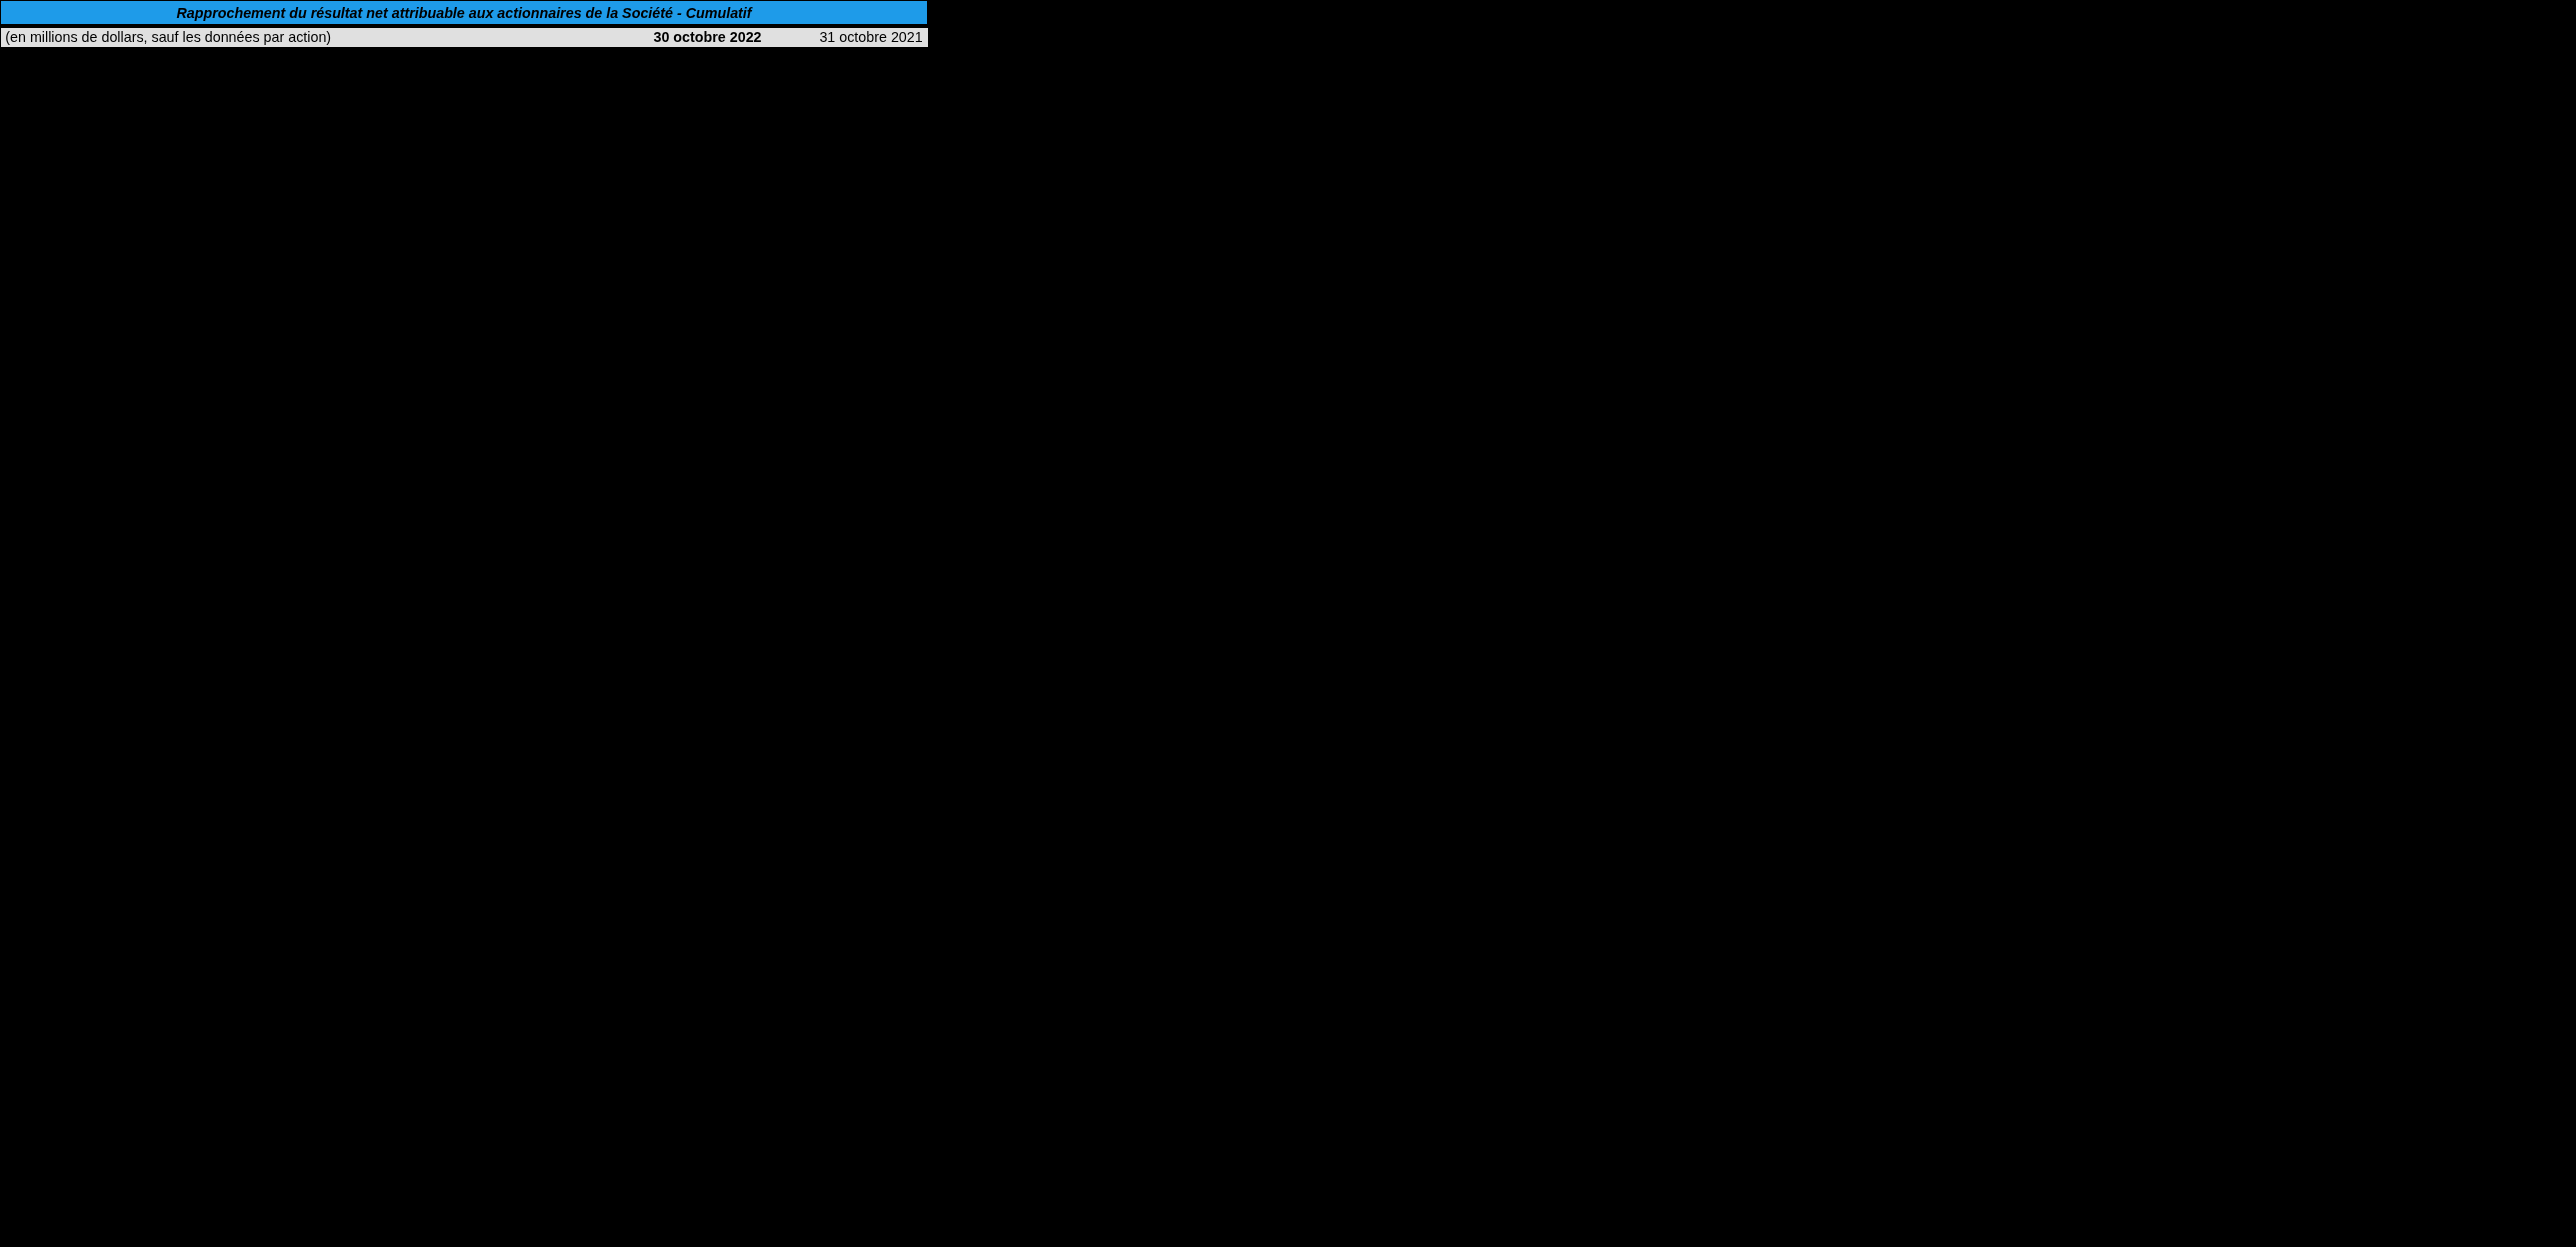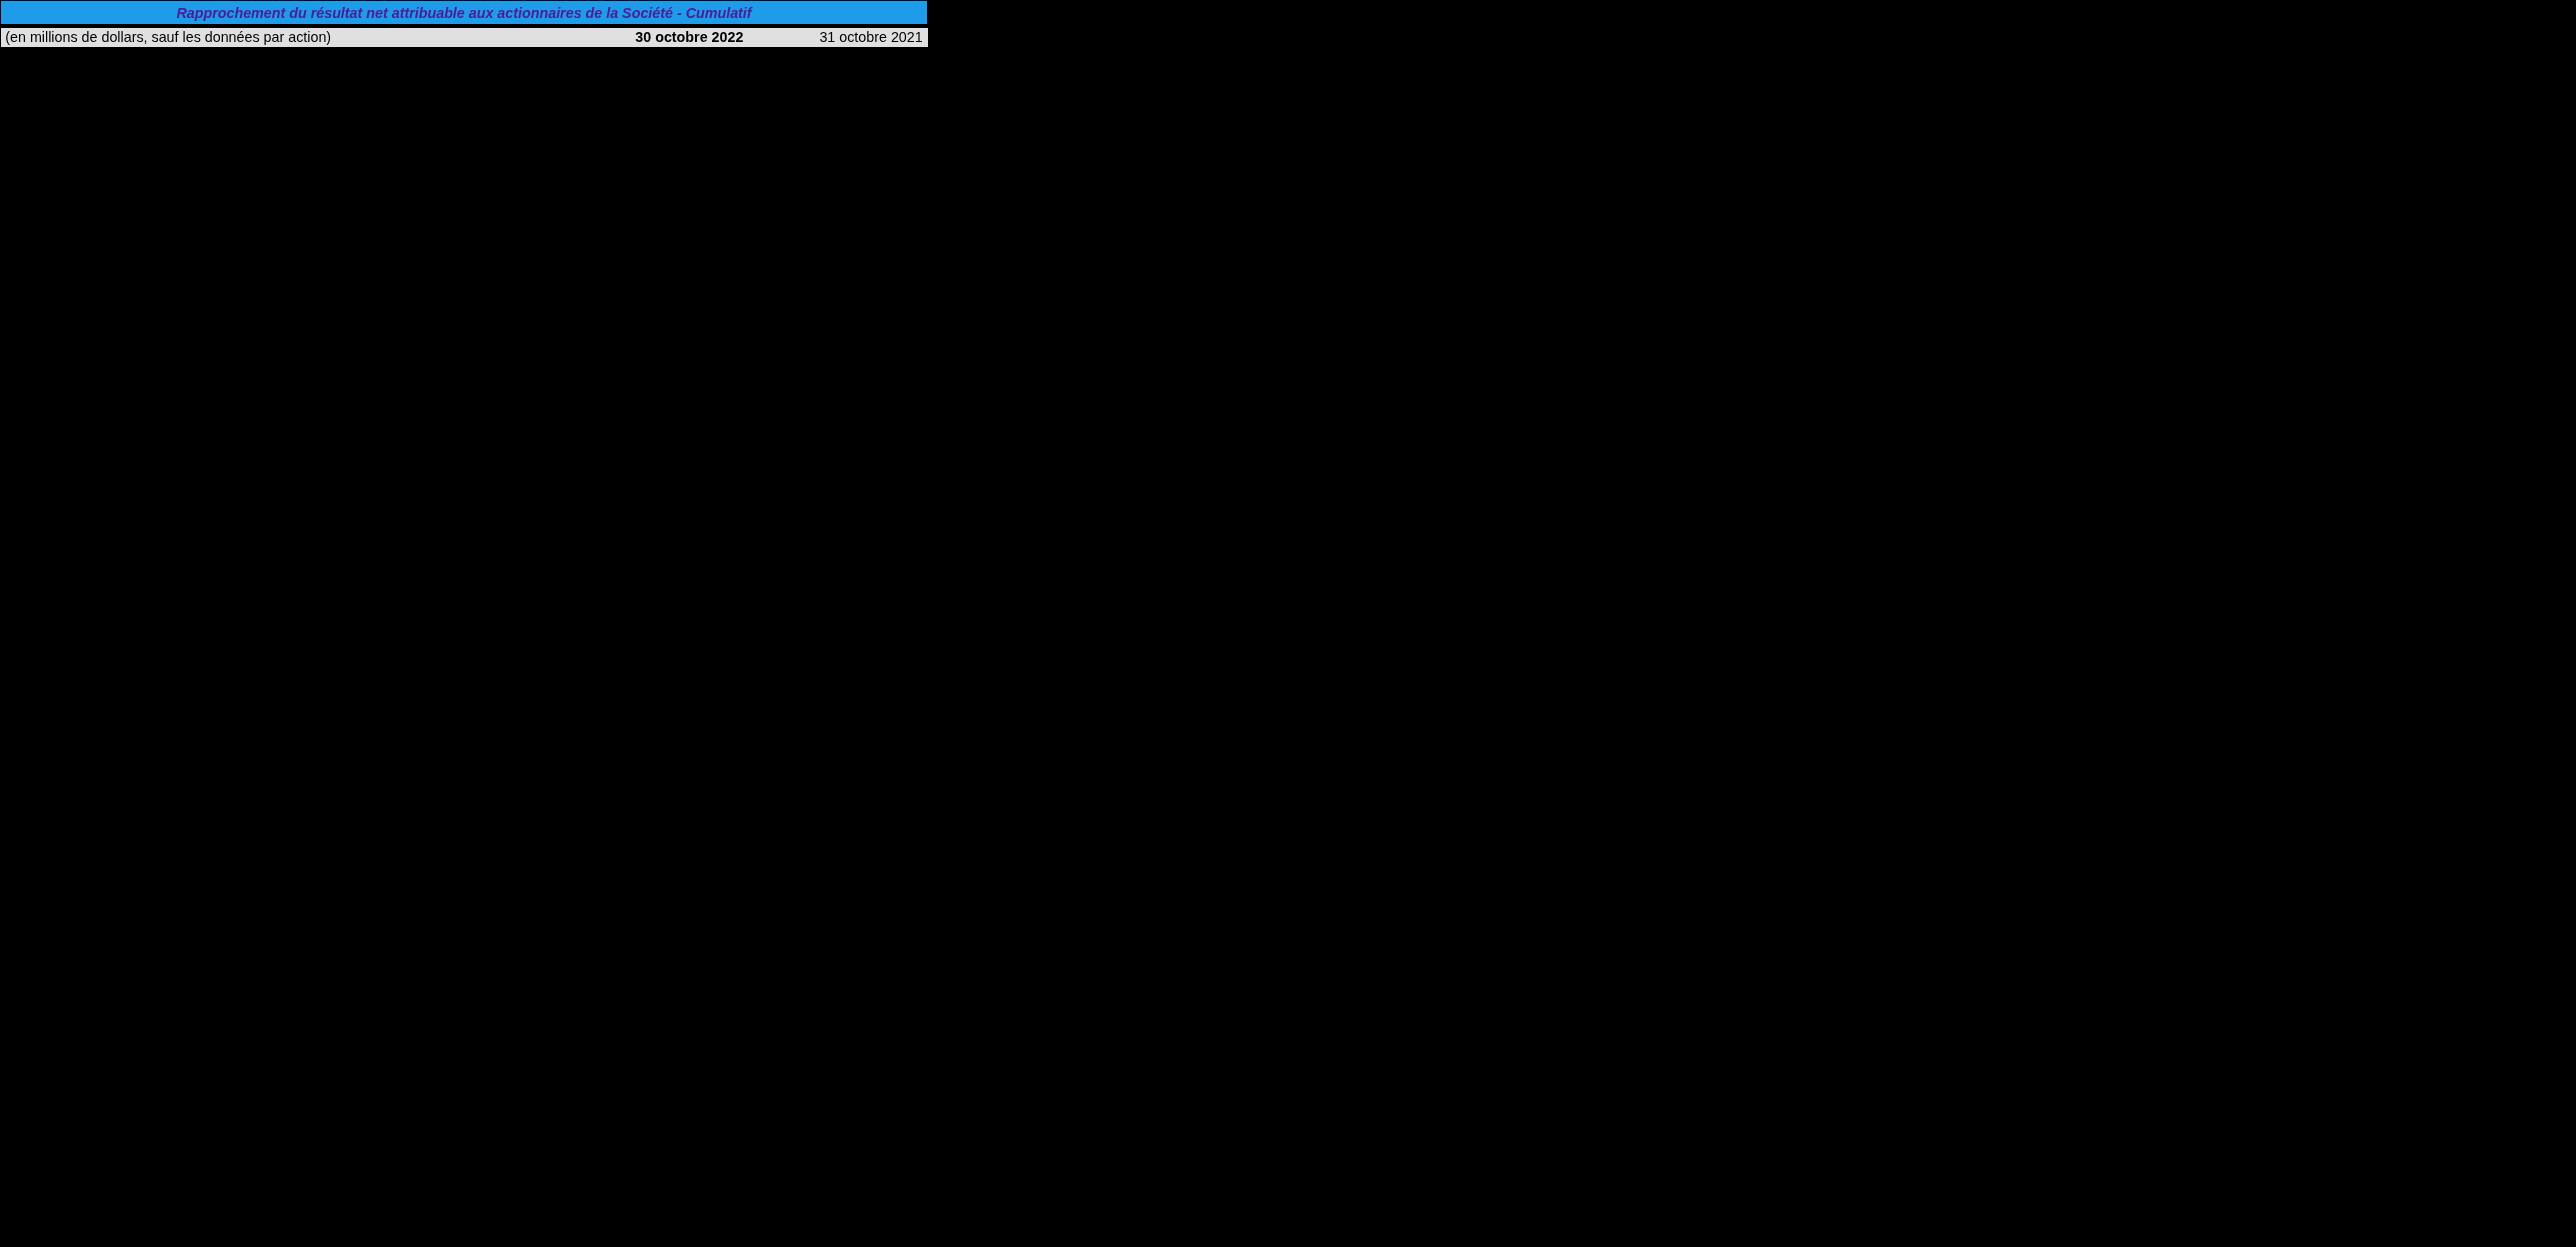--- a/index.html
+++ b/index.html
@@ -22,21 +22,21 @@
   col.c-label { width: 630px; }
   col.c-v1    { width: 154px; }
   col.c-v2    { width: 143px; }
   td, th {
     padding: 1.8px 4.8px;
     vertical-align: bottom;
     white-space: nowrap;
   }
   .title-row td {
     background: #1e9be9;
-    color: #4c1d95;
+    color: #000000;
     font-weight: bold;
     font-style: italic;
     text-align: center;
     border: 0.6px solid #000;
     padding: 3.6px 4.8px;
   }
   .blackgap td {
     background: #000;
     height: 2.4px;
     padding: 0;
@@ -50,21 +50,21 @@
     border-bottom: 0.6px solid #000;
   }
   .period-row .empty-cell {
     
   }
   .units-row td {
     background: #e0e0e0;
     border-bottom: 0.6px solid #000;
   }
   .units-row .units { text-align: left; }
-  .units-row .col2022 { text-align: left; font-weight: bold; }
+  .units-row .col2022 { text-align: center; font-weight: bold; }
   .units-row .col2021 { text-align: right; }
   .black-block td {
     background: #000;
     height: 368px;
     padding: 0;
     border-left: 0.6px solid #000;
     border-right: 0.6px solid #000;
     border-bottom: 0.6px solid #000;
   }
 </style>

